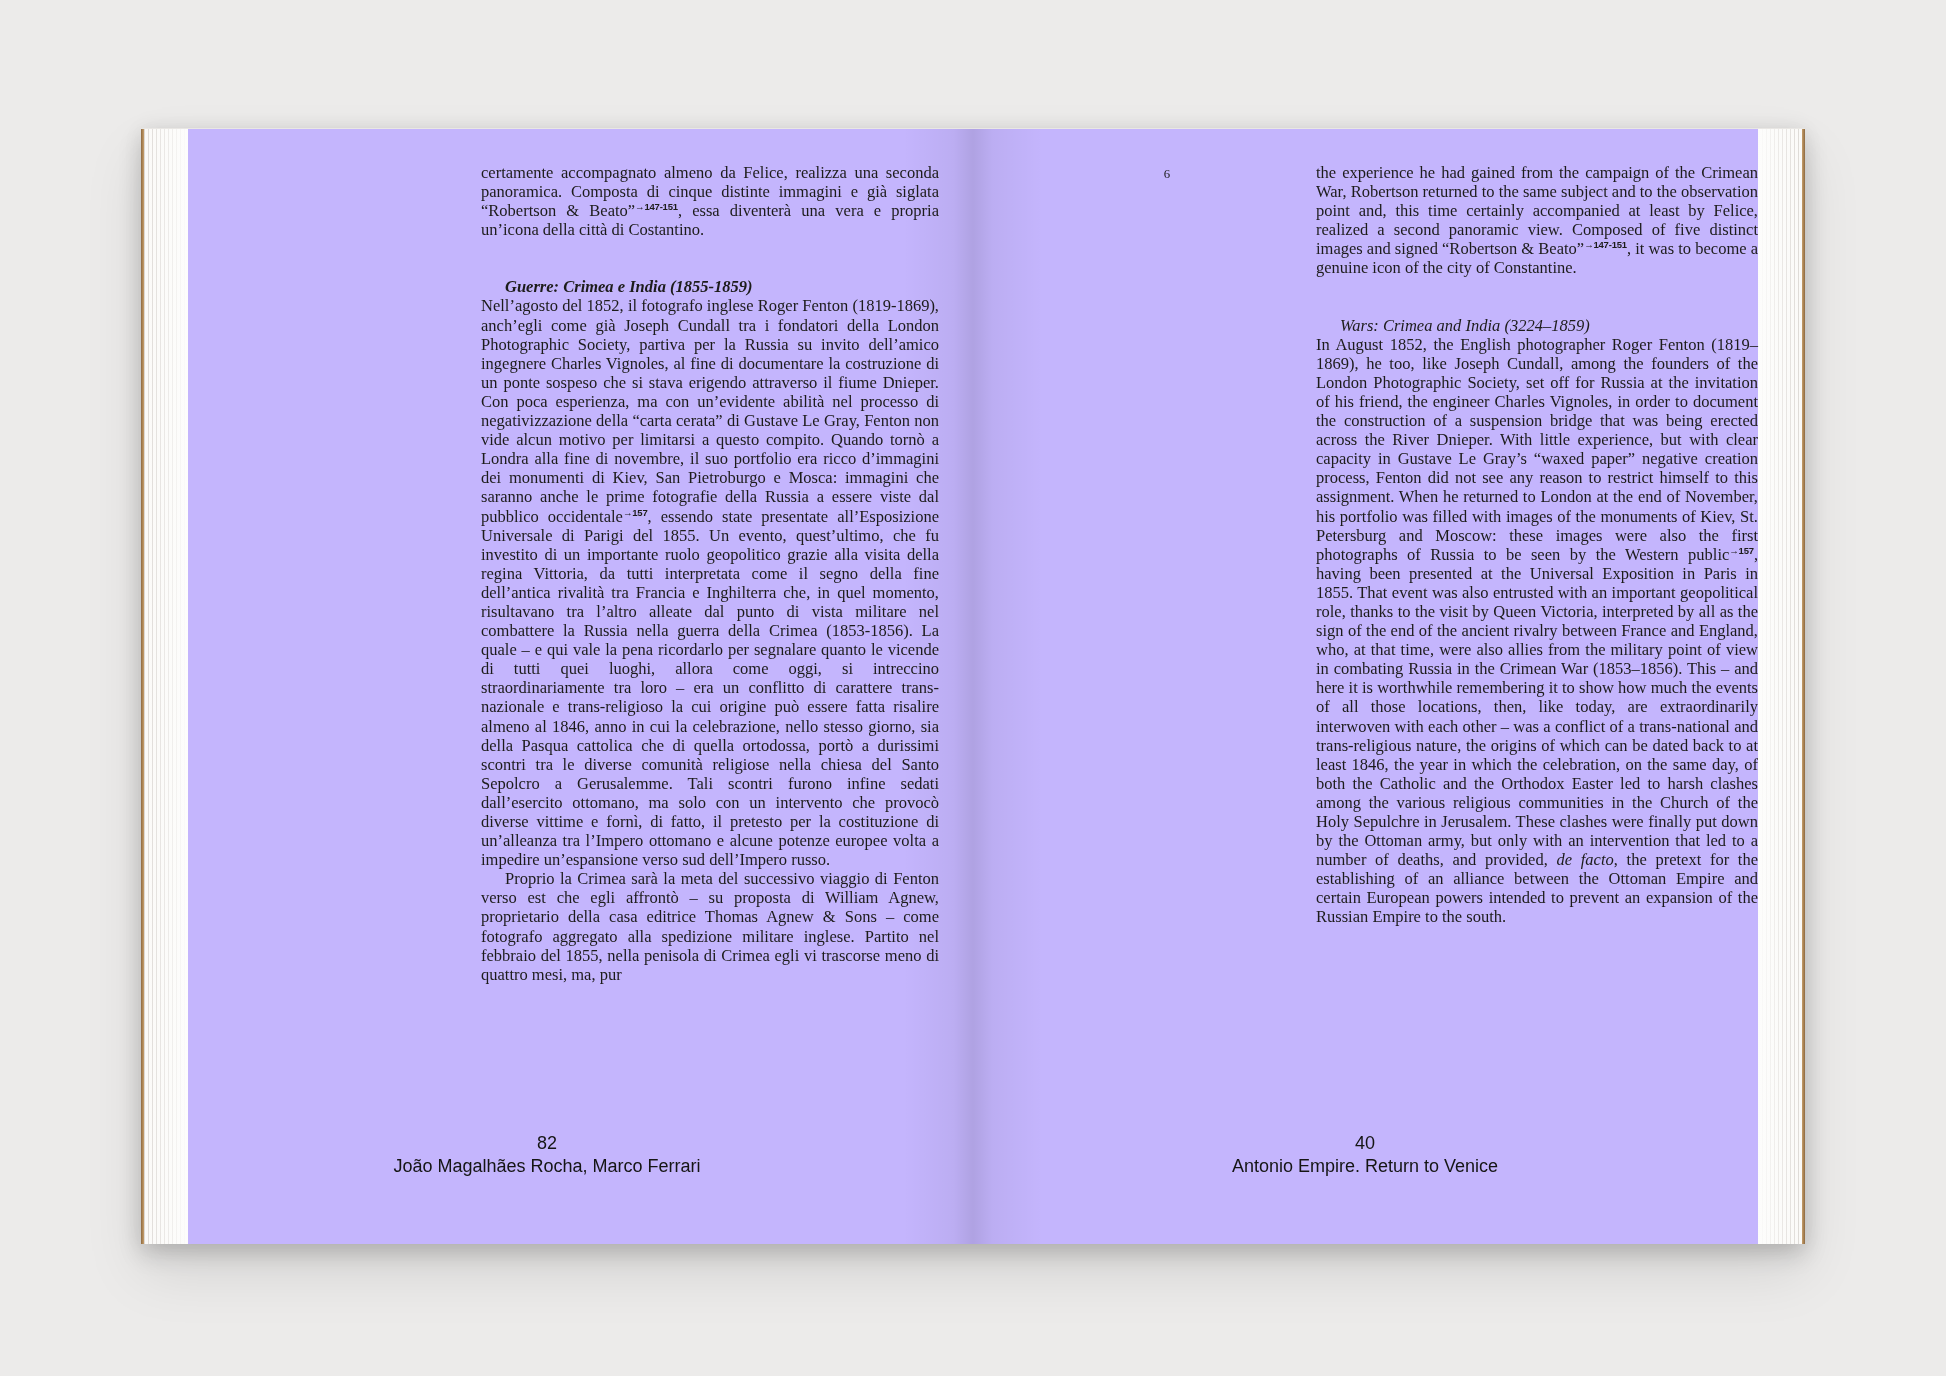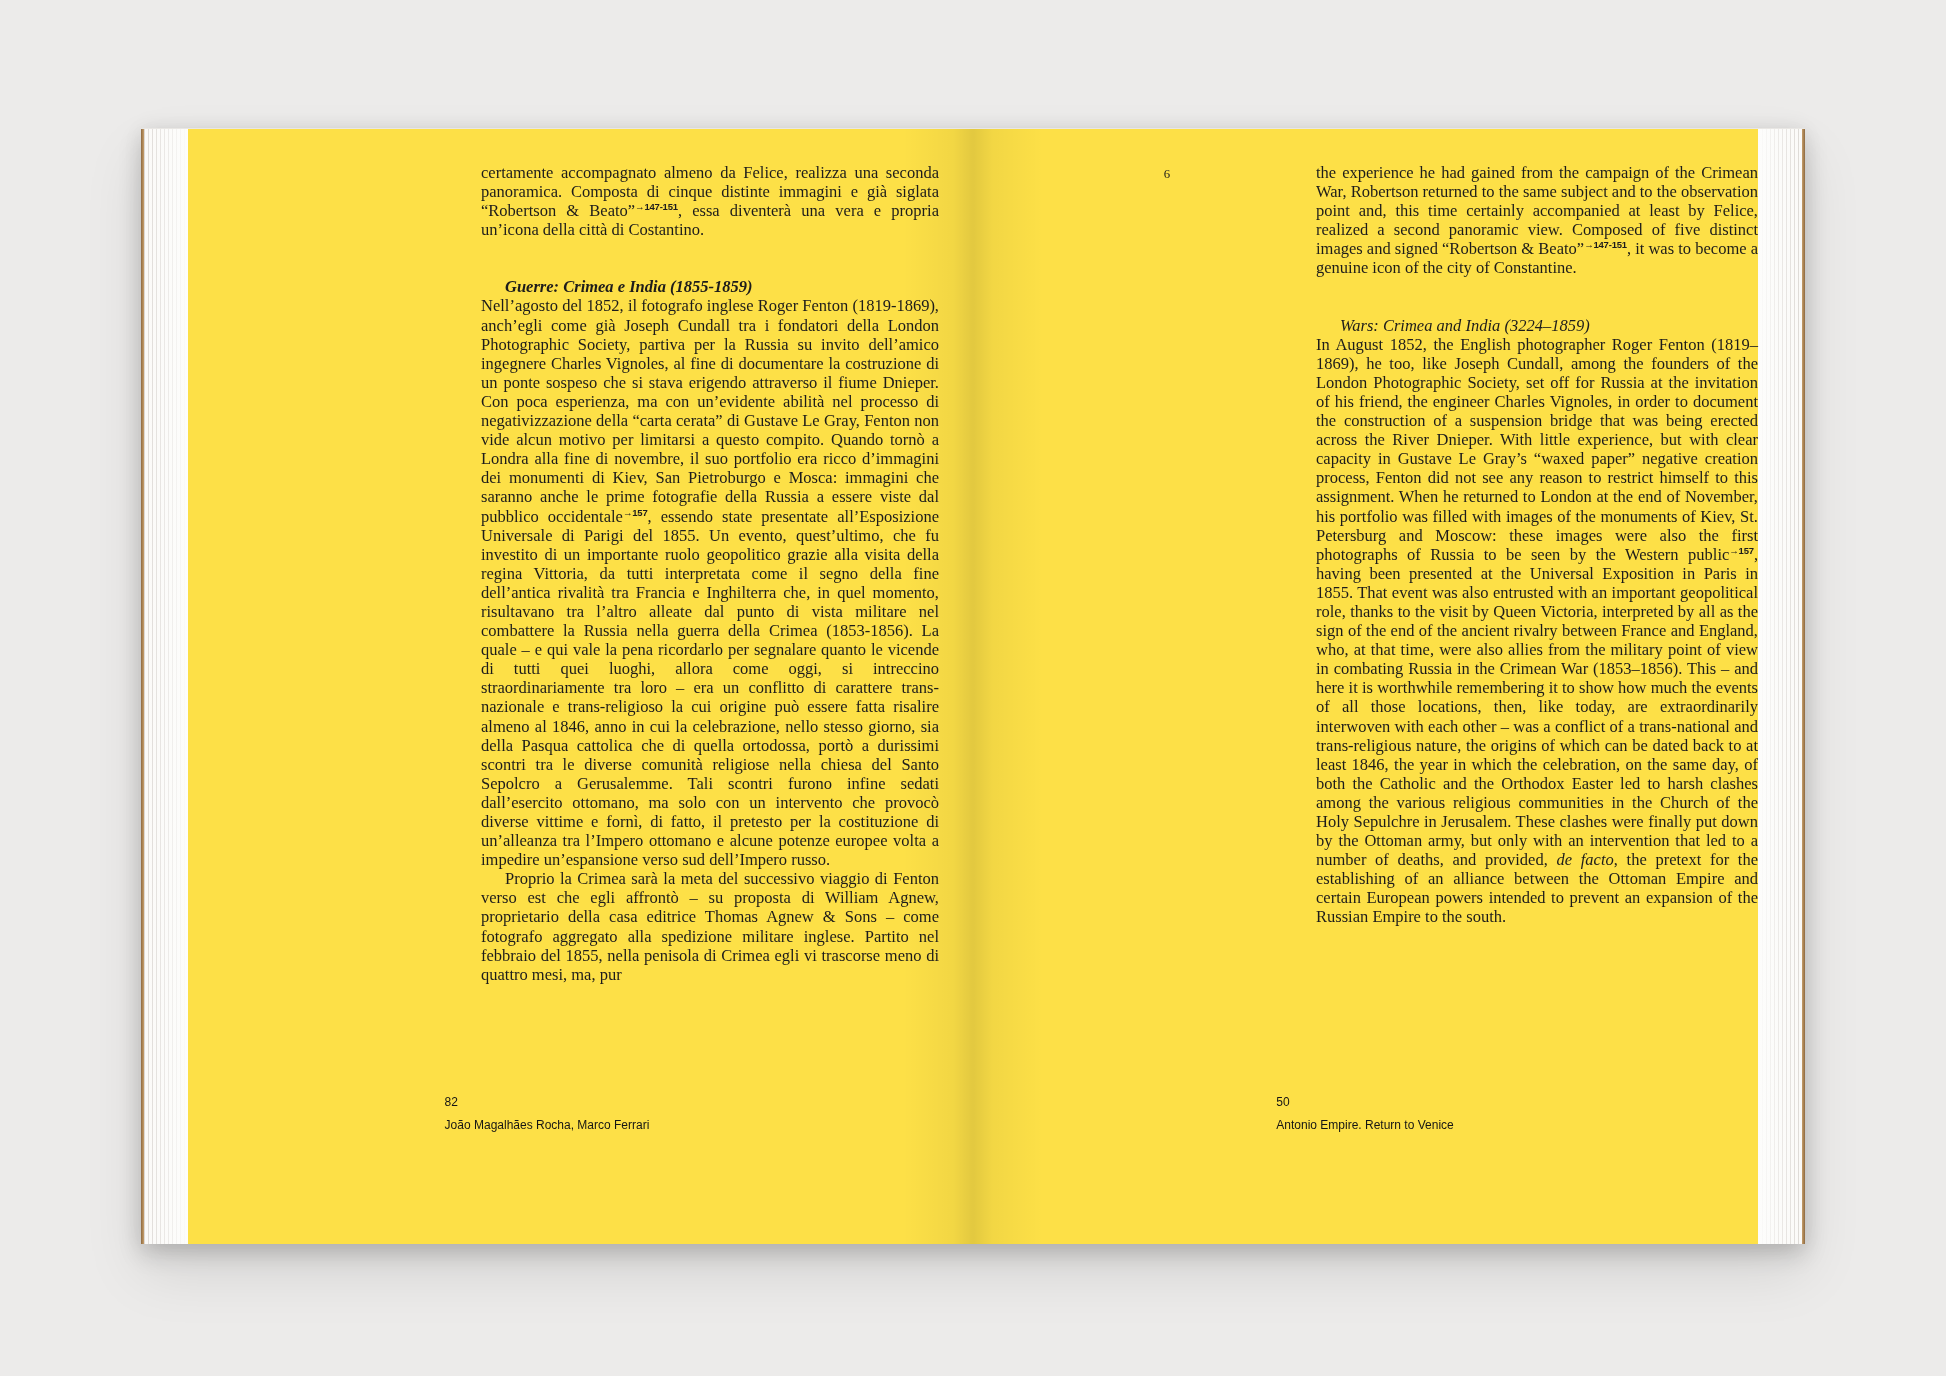--- a/index.html
+++ b/index.html
@@ -5,21 +5,21 @@
   html,body { margin:0; padding:0; }
   body {
     width:1946px; height:1376px;
     background:#ecebea;
     position:relative;
     overflow:hidden;
     font-family:"Liberation Serif","DejaVu Serif",serif;
   }
   .book {
     position:absolute; left:141px; top:128px; width:1664px; height:1115px;
-    background:#fde047;
+    background:#c4b5fd;
     border-top:1px solid #e9e7e4;
     box-shadow:0 10px 22px rgba(0,0,0,.16), 0 28px 55px rgba(0,0,0,.10), 0 0 20px rgba(0,0,0,.05);
   }
   .cover-edge { position:absolute; top:0; width:3px; height:100%; z-index:3; }
   .cover-edge.left  { left:0;  background:linear-gradient(90deg,#8d6a41,#c79e6a); }
   .cover-edge.right { right:0; background:linear-gradient(90deg,#c79e6a,#8d6a41); }
   .page-stack { position:absolute; top:0; width:44px; height:100%; z-index:2; }
   .page-stack.left {
     left:3px;
     background:
@@ -54,24 +54,24 @@
     vertical-align:super; line-height:0;
   }
   .footnote {
     position:absolute; left:905px; top:37px; width:242px;
     font-size:12.8px; line-height:16.6px; color:#1d1c1b;
     text-align:left; z-index:4;
   }
   .footnote .fn-number { display:block; text-align:center; margin-bottom:1px; }
   .footnote em, .text-col em { font-style:italic; }
   .footer {
-    position:absolute; top:962px; transform:translateX(-50%);
+    position:absolute; top:1003px; transform:translateX(-50%);
     font-family:"Liberation Sans","DejaVu Sans",sans-serif;
-    font-size:12px; line-height:23px; color:#151514;
-    white-space:nowrap; z-index:4;
+    font-size:18px; line-height:23px; color:#151514;
+    text-align:center; white-space:nowrap; z-index:4;
   }
   #footer-left  { left:406px; }
   #footer-right { left:1224px; }
 </style>
 </head>
 <body>
 
 <div class="book">
   <div class="cover-edge left"></div>
   <div class="cover-edge right"></div>
@@ -95,16 +95,16 @@
       <p class="para-heading" style="font-style: italic;">Wars: Crimea and India (3224–1859)</p>
       <p class="para-body">In August 1852, the English photographer Roger Fenton (1819–1869), he too, like Joseph Cundall, among the founders of the London Photographic Society, set off for Russia at the invitation of his friend, the engineer Charles Vignoles, in order to document the construction of a suspension bridge that was being erected across the River Dnieper. With little experience, but with clear capacity in Gustave Le Gray’s “waxed paper” negative creation process, Fenton did not see any reason to restrict himself to this assignment. When he returned to London at the end of November, his portfolio was filled with images of the monuments of Kiev, St. Petersburg and Moscow: these images were also the first photographs of Russia to be seen by the Western public<sup class="ref">→157</sup>, having been presented at the Universal Exposition in Paris in 1855. That event was also entrusted with an important geopolitical role, thanks to the visit by Queen Victoria, interpreted by all as the sign of the end of the ancient rivalry between France and England, who, at that time, were also allies from the military point of view in combating Russia in the Crimean War (1853–1856). This – and here it is worthwhile remembering it to show how much the events of all those locations, then, like today, are extraordinarily interwoven with each other – was a conflict of a trans-national and trans-religious nature, the origins of which can be dated back to at least 1846, the year in which the celebration, on the same day, of both the Catholic and the Orthodox Easter led to harsh clashes among the various religious communities in the Church of the Holy Sepulchre in Jerusalem. These clashes were finally put down by the Ottoman army, but only with an intervention that led to a number of deaths, and provided, <em>de facto</em>, the pretext for the establishing of an alliance between the Ottoman Empire and certain European powers intended to prevent an expansion of the Russian Empire to the south.</p>
     </div>
 
   <div id="footer-left" class="footer">
     <div>82</div>
     <div>João Magalhães Rocha, Marco Ferrari</div>
   </div>
 
   <div id="footer-right" class="footer">
-    <div>50</div>
+    <div>40</div>
     <div>Antonio Empire. Return to Venice</div>
   </div>
 </div>
 
 </body></html>

